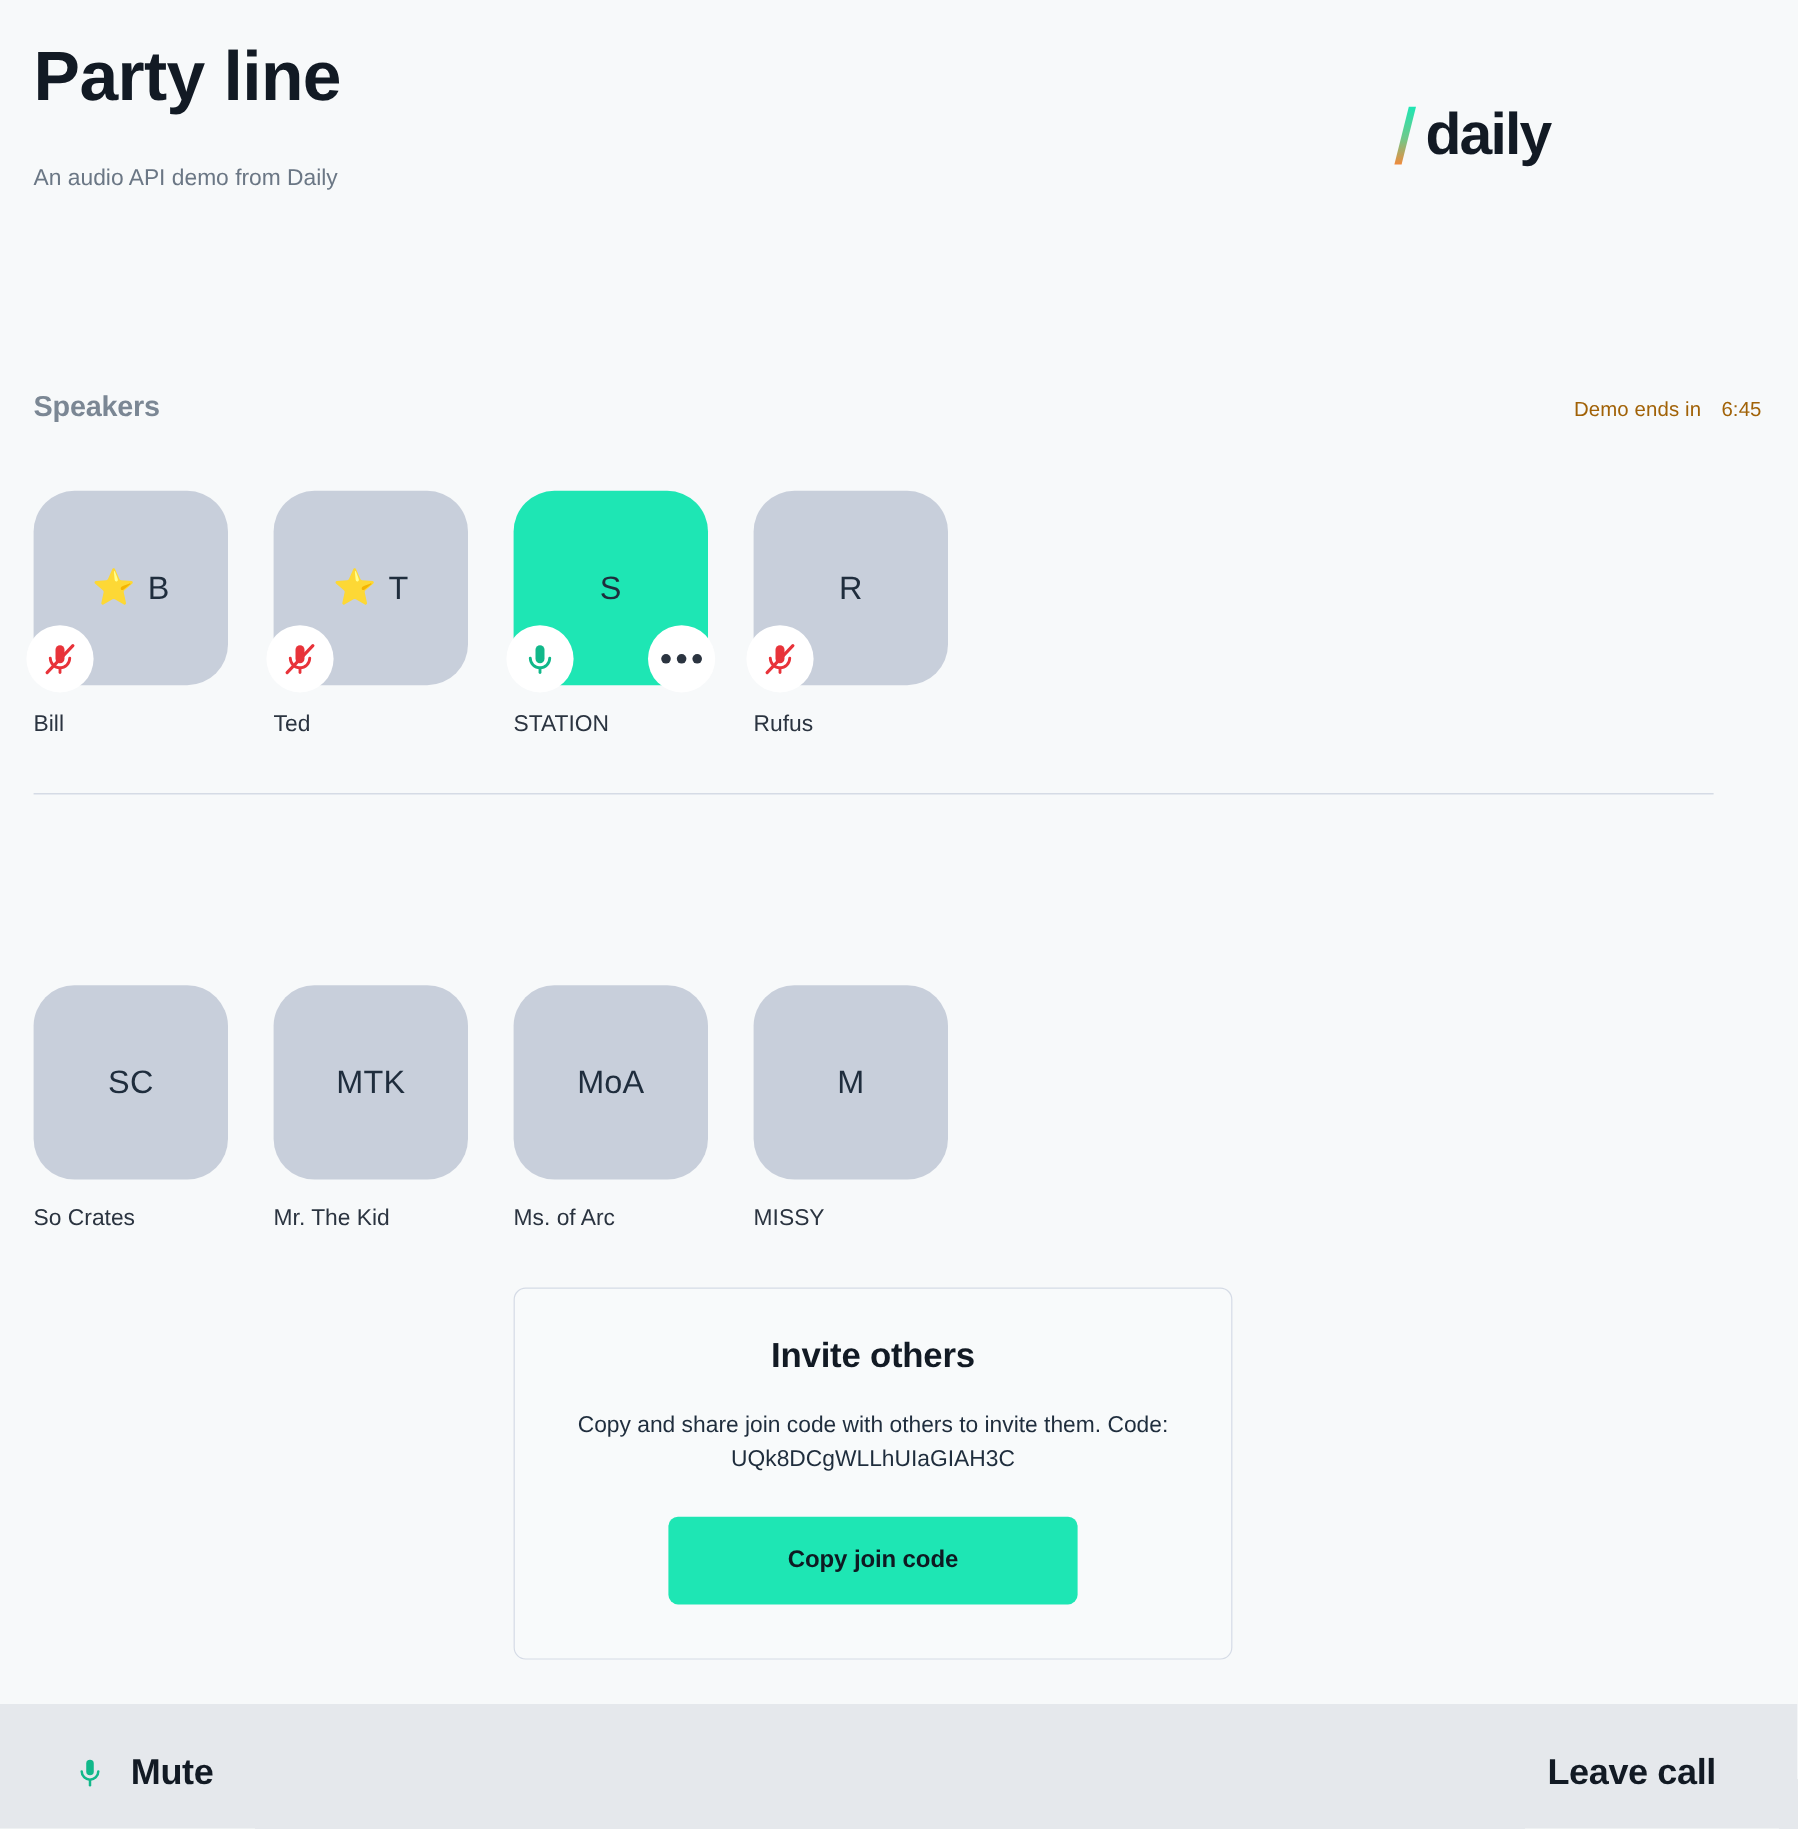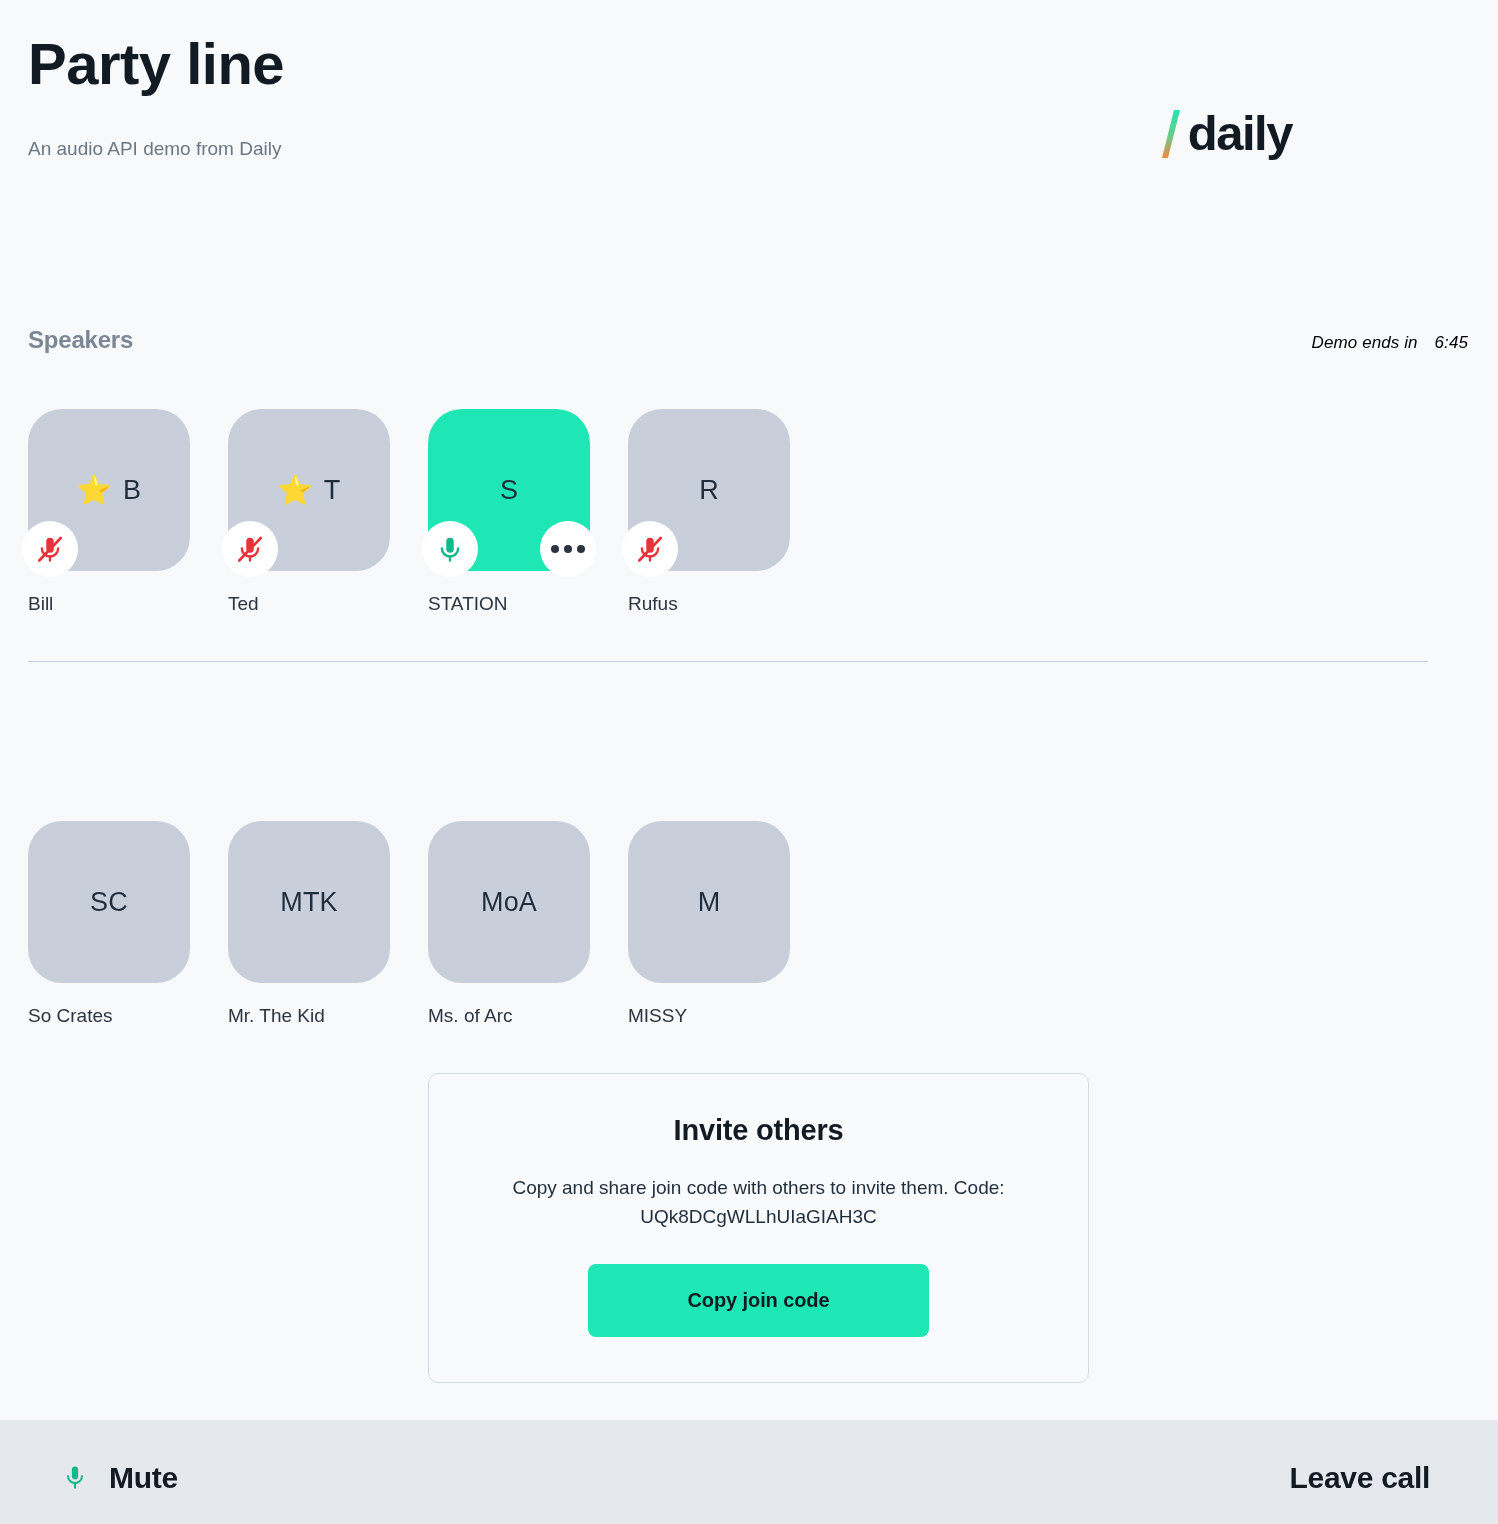--- a/index.html
+++ b/index.html
@@ -21,21 +21,21 @@
   }
 
   
   .header {
     position: absolute;
     top: 0; left: 0;
     width: 1362px;
     padding: 34px 30px 0 28px;
     display: flex;
     justify-content: space-between;
-    align-items: flex-end;
+    align-items: center;
   }
   .title-block { }
   .page-title {
     font-size: 58px;
     font-weight: bold;
     color: #121a24;
     letter-spacing: -0.5px;
     line-height: 1.05;
   }
   .page-subtitle {
@@ -77,23 +77,22 @@
     gap: 41px;
   }
   .section-title {
     font-size: 24px;
     font-weight: bold;
     color: #7b8794;
     letter-spacing: -0.2px;
   }
   .demo-timer {
     font-size: 17px;
-    color: #000000;
+    color: #a16207;
     letter-spacing: 0.1px;
-    font-style: italic;
   }
   .demo-timer .t-value { margin-left: 12px; }
 
   
   .tile-row {
     position: absolute;
     left: 28px;
     display: flex;
     gap: 38px;
   }
@@ -169,21 +168,21 @@
     width: 1400px;
     height: 1px;
     background: #ccd4e0;
   }
 
   
   .invite-card {
     position: absolute;
     left: 428px;
     top: 1073px;
-    width: 661px;
+    width: 599px;
     height: 310px;
     border: 1px solid #d5dbe6;
     border-radius: 10px;
     background: #f8fafb;
     display: flex;
     flex-direction: column;
     align-items: center;
     padding-top: 40px;
   }
   .invite-title {

